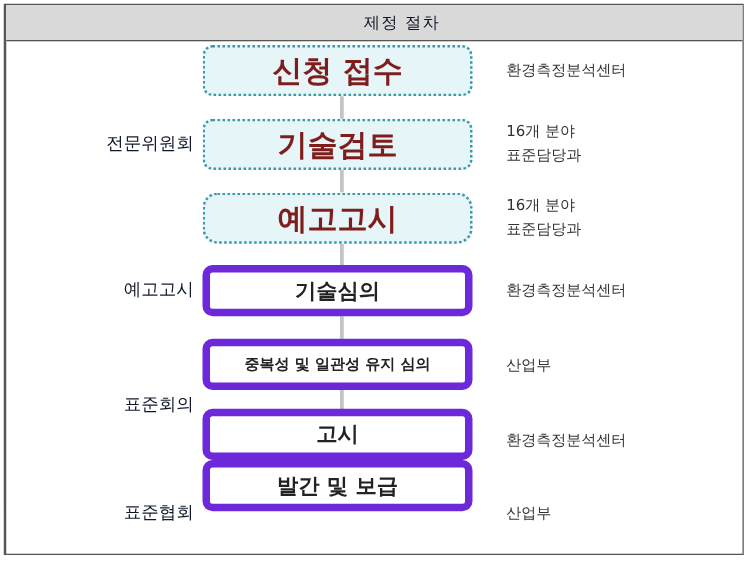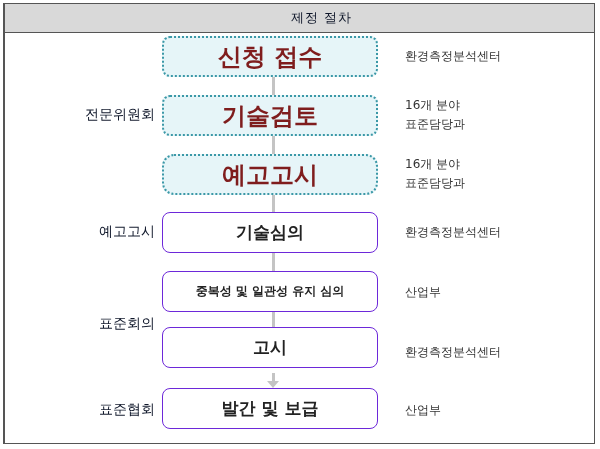--- a/index.html
+++ b/index.html
@@ -5,21 +5,21 @@
   html, body { margin: 0; padding: 0; background: #ffffff; }
   body { width: 600px; height: 449px; position: relative; overflow: hidden; font-family: "DejaVu Sans", sans-serif; }
   .frame { position: absolute; left: 3px; top: 3px; width: 592px; height: 441px; border: 1px solid #555; border-left-width: 2px; box-sizing: border-box; background: #fff; }
   .header { position: absolute; left: 0; top: 0; right: 0; height: 28px; background: #d9d9d9; border-bottom: 1px solid #555; display: flex; align-items: center; justify-content: center; }
   .header span { font-family: "DejaVu Serif", serif; font-size: 13px; color: #0f172a; letter-spacing: 1px; margin-left: 44px; }
   .connector { position: absolute; left: 272px; width: 3px; background: #c4c4c4; }
   .arrow { position: absolute; left: 267px; width: 0; height: 0; border-left: 6px solid transparent; border-right: 6px solid transparent; border-top: 7px solid #c4c4c4; }
   .box { position: absolute; left: 162px; width: 216px; height: 41px; box-sizing: border-box; border-radius: 8px; display: flex; align-items: center; justify-content: center; }
   .box.dotted { background: #e6f5f8; border: 2.5px dotted #3b98a7; }
   .box.dotted span { color: #7f1d1d; font-size: 24px; font-weight: bold; }
-  .box.solid { background: #ffffff; border: 1px solid #6d28d9; }
+  .box.solid { background: #ffffff; border: 6px solid #6d28d9; }
   .box.solid span { color: #222; font-size: 17px; font-weight: bold; }
   .box.solid span.small { font-size: 12px; }
   .left-label { position: absolute; right: 445px; font-size: 14px; color: #0f172a; text-align: right; white-space: nowrap; }
   .right-label { position: absolute; left: 405px; font-size: 12px; color: #333; line-height: 19px; white-space: nowrap; }
 </style>
 </head>
 <body>
 
 <div class="frame">
   <div class="header">
@@ -46,21 +46,21 @@
 </div>
 <div class="box solid" style="top:212px;">
   <span>기술심의</span>
 </div>
 <div class="box solid" style="top:271px;">
   <span class="small">중복성 및 일관성 유지 심의</span>
 </div>
 <div class="box solid" style="top:327px;">
   <span>고시</span>
 </div>
-<div class="box solid" style="top:388px;">
+<div class="box solid" style="top:368px;">
   <span>발간 및 보급</span>
 </div>
 
 <div class="left-label" style="top:106px;">전문위원회</div>
 <div class="left-label" style="top:223px;">예고고시</div>
 <div class="left-label" style="top:283px;margin-top:32px;">표준회의</div>
 <div class="left-label" style="top:401px;">표준협회</div>
 
 <div class="right-label" style="top:47px;">
   <div>환경측정분석센터</div>

